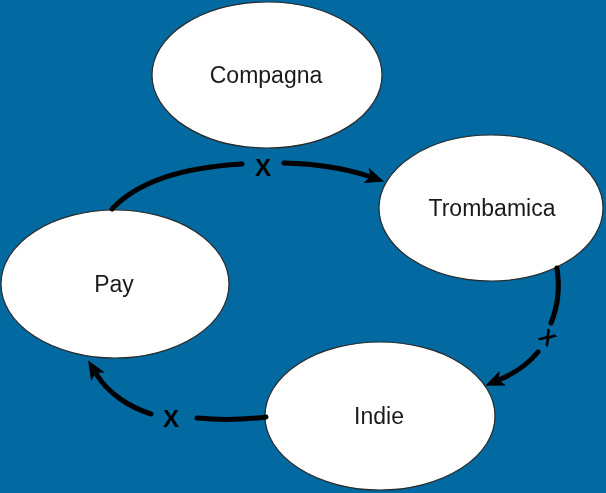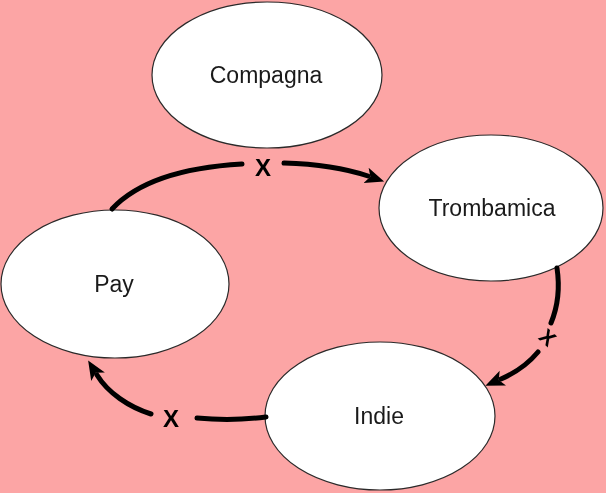--- a/index.html
+++ b/index.html
@@ -4,21 +4,21 @@
 <style>
   html, body {
     margin: 0;
     padding: 0;
     background: #ffffff;
   }
   .canvas {
     position: relative;
     width: 606px;
     height: 493px;
-    background: #fca5a5;
+    background: #0369a1;
     overflow: hidden;
     font-family: "Liberation Sans", sans-serif;
   }
   svg { display: block; }
   .node-ellipse {
     fill: #ffffff;
     stroke: #2a2a2a;
     stroke-width: 1.2;
   }
   .node-label {

